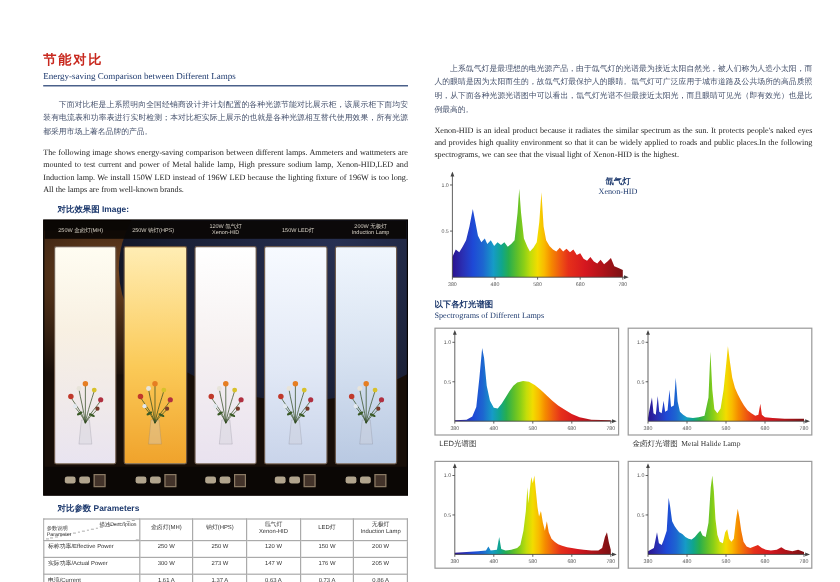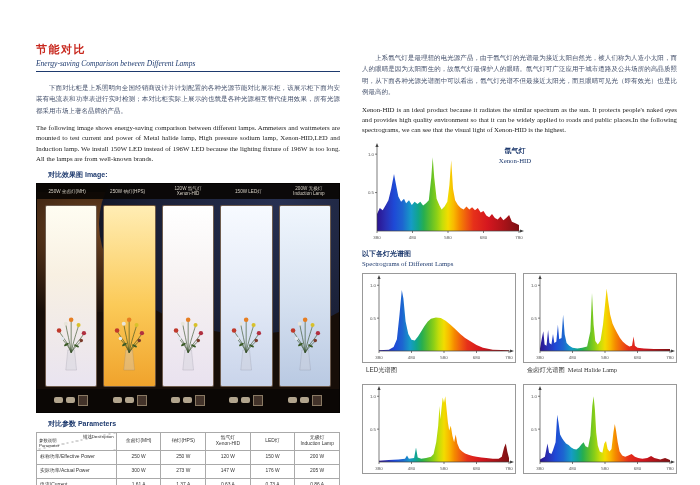--- a/index.html
+++ b/index.html
@@ -3,21 +3,21 @@
 <meta charset="utf-8">
 <style>
   html,body{margin:0;padding:0;width:700px;height:485px;overflow:hidden;background:#ffffff;}
   body{font-family:"Liberation Sans",sans-serif;color:#333;}
   .page{position:relative;width:700px;height:485px;background:#fff;}
   .col{position:absolute;top:42px;}
   .col-left{left:36px;width:304px;}
   .col-right{left:362px;width:315px;}
 
   .title-zh{font-size:11px;font-weight:bold;color:#c8281e;letter-spacing:1.5px;font-family:Liberation Serif, serif;}
-  .title-en{font-family:"Liberation Serif",serif;font-size:7.5px;color:#1e3a6e;margin-top:2px;font-style:italic;}
+  .title-en{font-family:"Liberation Serif",serif;font-size:7.5px;color:#1e3a6e;margin-top:2px;}
   .rule{border-top:1px solid #1e3a6e;margin-top:3px;}
 
   .para-zh{font-size:6.5px;line-height:1.75;color:#44506b;text-align:justify;text-indent:13px;margin:10px 0 0 0;}
   .para-en{font-family:"Liberation Serif",serif;font-size:6.8px;line-height:1.5;color:#222;text-align:justify;margin:7px 0 0 0;}
 
   .caption{font-size:7px;font-weight:bold;color:#1e3a6e;margin-top:6px;padding-left:12px;}
 
   
   .photo{position:relative;margin-top:3px;height:228px;background:#170e08;border:1px solid #050302;overflow:hidden;}
   .photo-glow{position:absolute;left:-20px;top:8px;width:230px;height:120px;

